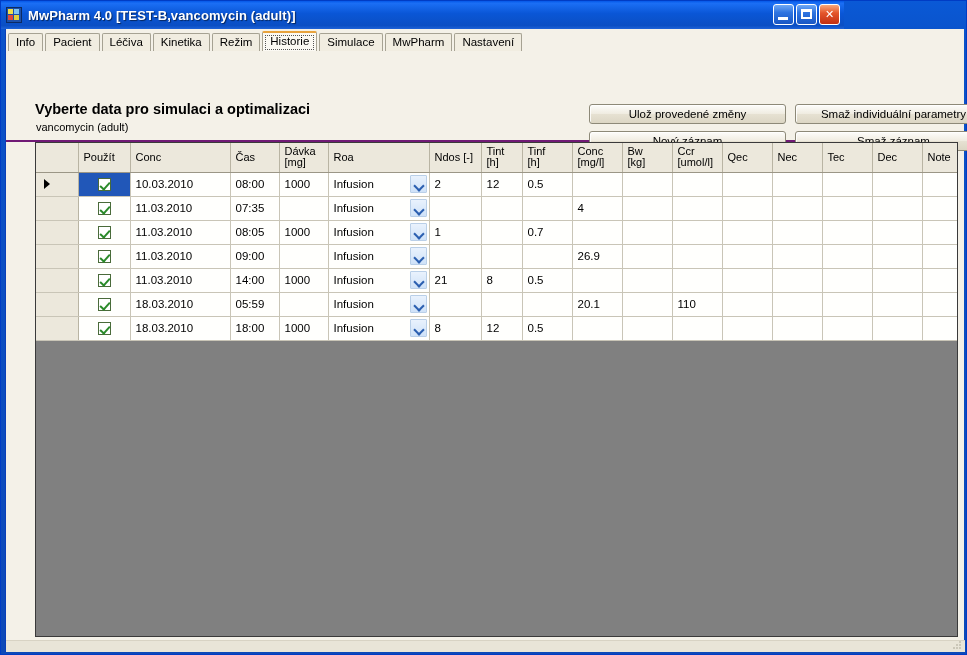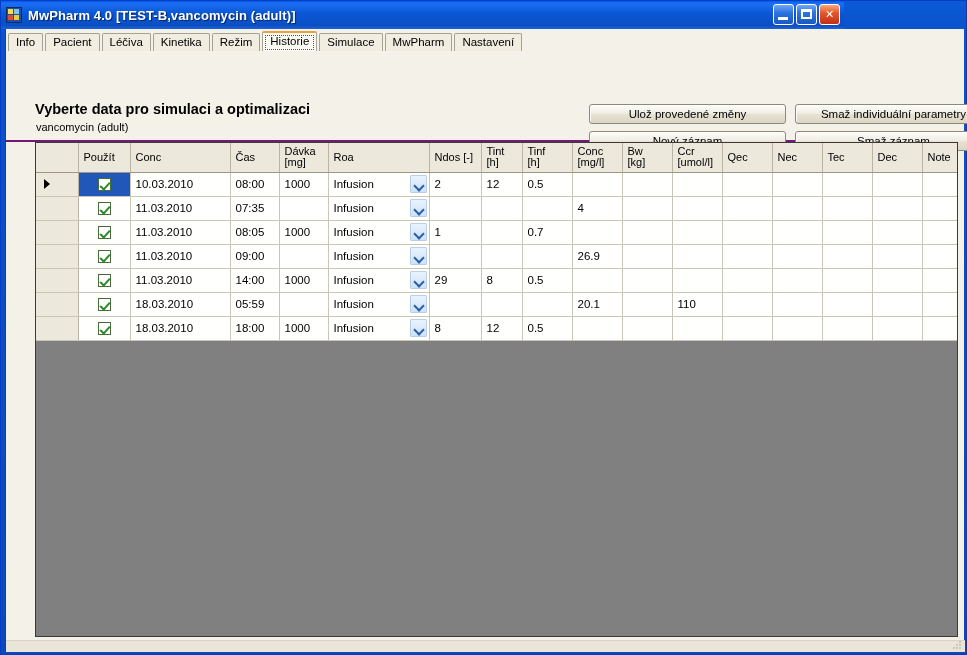--- a/index.html
+++ b/index.html
@@ -358,21 +358,21 @@
               <td></td>
               <td></td>
             </tr>
             <tr>
               <td class="rowhdr"></td>
               <td class="usecell"><span class="chk"></span></td>
               <td>11.03.2010</td>
               <td>14:00</td>
               <td>1000</td>
               <td class="roacell"><span>Infusion</span><span class="ddbtn"></span></td>
-              <td>29</td>
+              <td>21</td>
               <td>8</td>
               <td>0.5</td>
               <td></td>
               <td></td>
               <td></td>
               <td></td>
               <td></td>
               <td></td>
               <td></td>
               <td></td>

